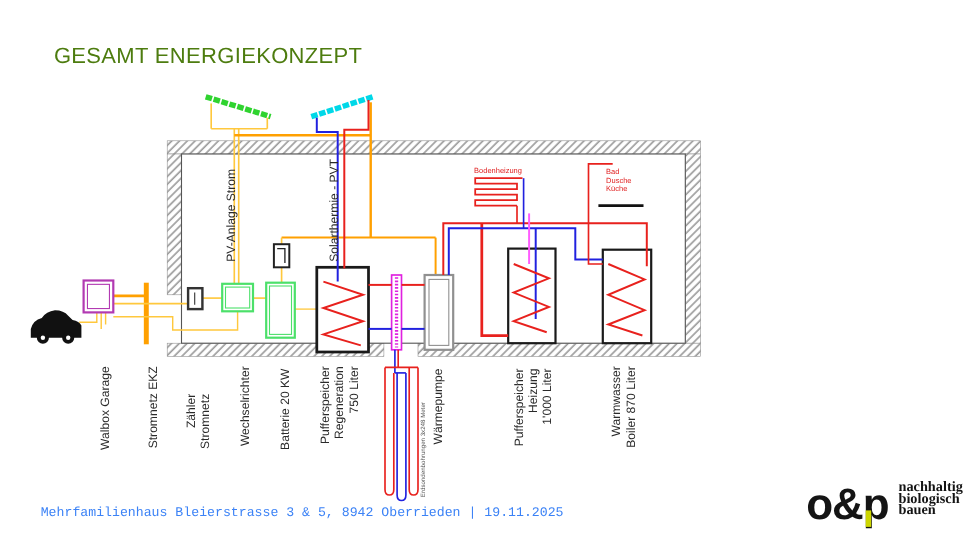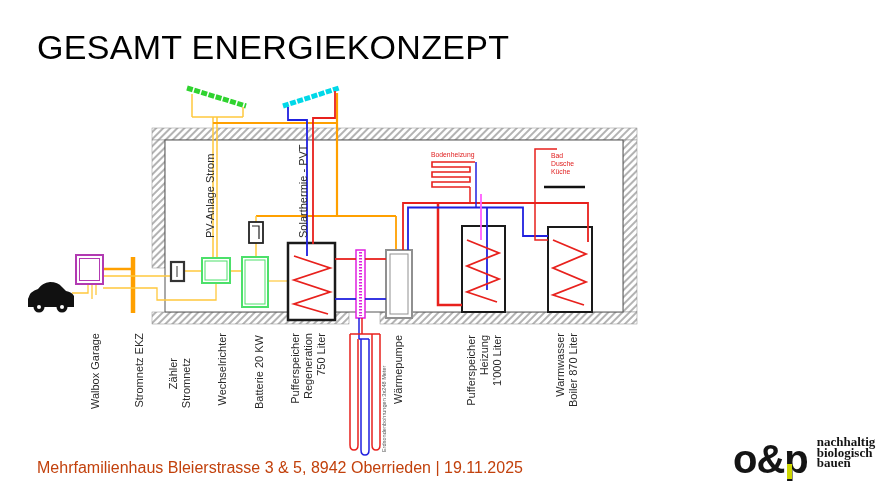--- a/index.html
+++ b/index.html
@@ -1,21 +1,21 @@
 <!DOCTYPE html>
 <html><head>
 <meta charset="utf-8">
 <style>
   html,body{margin:0;padding:0;background:#fff;}
   body{width:889px;height:500px;position:relative;overflow:hidden;
        font-family:"Liberation Sans",sans-serif;}
   .slide{position:absolute;inset:0;background:#fff;}
-  .page-title{position:absolute;left:37px;top:28px;margin:0;font-size:34px;
-              font-weight:400;color:#000000;letter-spacing:.3px;}
-  .footer{position:absolute;left:37px;top:459px;font-size:16px;color:#c2410c;}
+  .page-title{position:absolute;left:37px;top:28px;margin:12px;font-size:20px;
+              font-weight:400;color:#4d7c0f;letter-spacing:.3px;}
+  .footer{position:absolute;left:37px;top:459px;font-size:12px;color:#3b82f6;font-family:Liberation Mono, monospace;}
   .diagram-svg{position:absolute;left:0;top:0;}
   .diagram-svg text{font-family:"Liberation Sans",sans-serif;}
   .lbl{font-size:11px;fill:#2a2a2a;}
   .lbl-small-red{font-size:6.8px;fill:#e02020;}
   .lbl-tiny{font-size:5.6px;fill:#555;}
   .logo{position:absolute;left:733px;top:437px;display:flex;gap:9px;}
   .logo-word{position:relative;font-size:40px;font-weight:800;color:#141414;
              letter-spacing:-1px;line-height:44px;}
   .logo-accent{position:absolute;left:54px;top:27px;width:5px;height:15px;background:#cdd600;}
   .logo-tag{font-size:13px;font-weight:700;color:#141414;line-height:10.5px;font-family:Liberation Serif, serif;}

